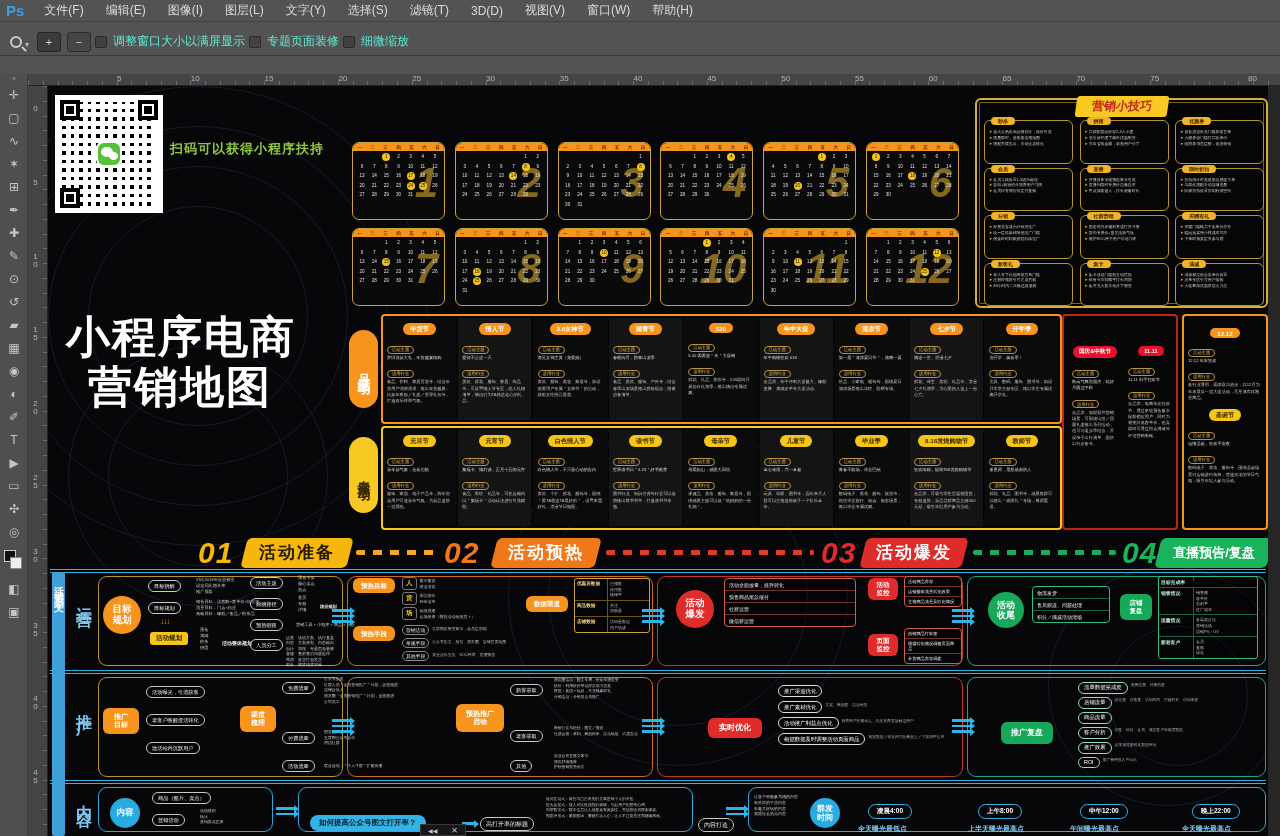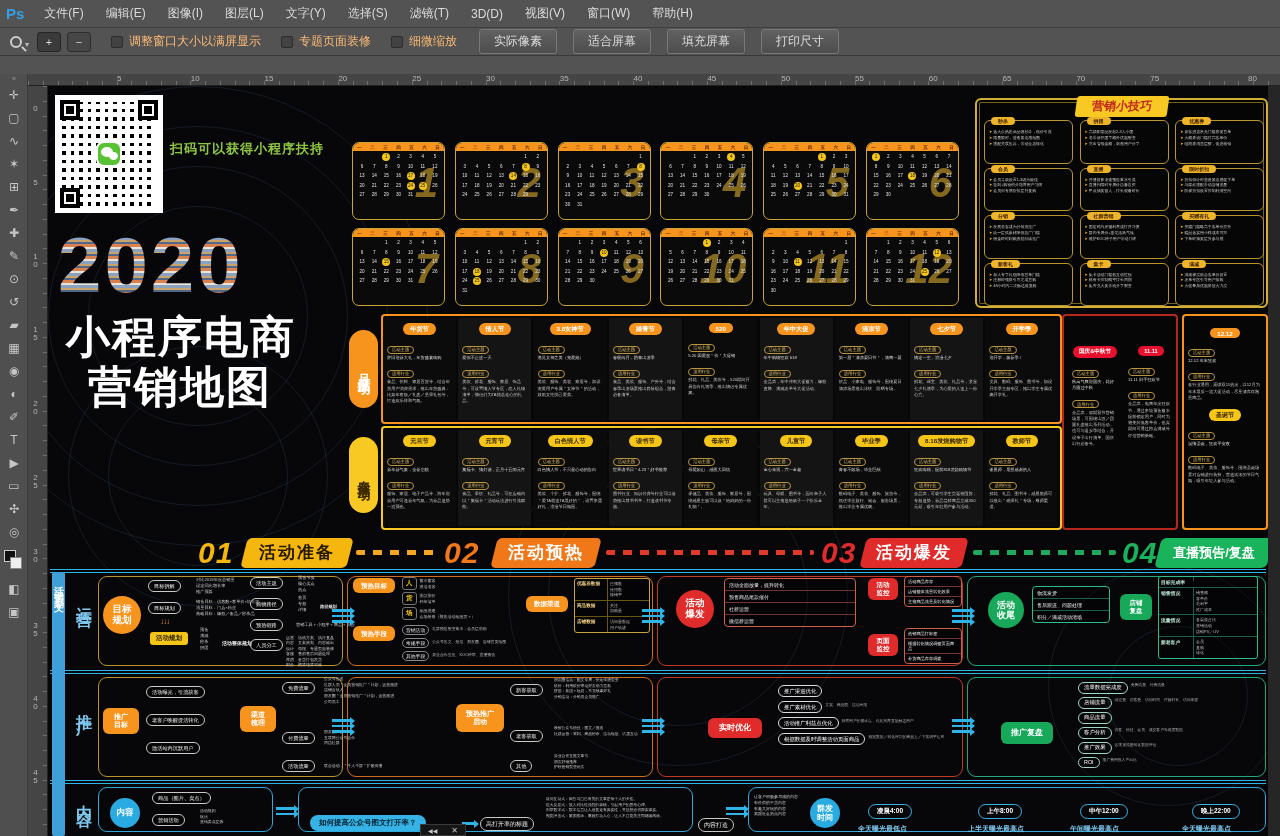--- a/index.html
+++ b/index.html
@@ -1,28 +1,28 @@
 <!DOCTYPE html>
 <html><head>
 <meta charset="utf-8">
 <style>
 *{margin:0;padding:0;box-sizing:border-box}
 body{background:#1d1d1d;font-family:"Liberation Sans","DejaVu Sans",sans-serif}
 #app{position:relative;width:1280px;height:836px;overflow:hidden;background:#535353}
 
-#menubar{position:absolute;left:0;top:0;width:1280px;height:28px;background:#535353;border-bottom:1px solid #404040;display:flex;align-items:center}
+#menubar{position:absolute;left:0;top:0;width:1280px;height:22px;background:#535353;border-bottom:1px solid #404040;display:flex;align-items:center}
 .pslogo{color:#35a0e8;font-weight:bold;font-size:15px;letter-spacing:0;margin:0 9px 0 6px}
 .mi{font-size:12px;color:#dadada;padding:0 11px;white-space:nowrap}
 #optionsbar{position:absolute;left:0;top:28px;width:1280px;height:28px;background:#535353;border-bottom:1px solid #393939;display:flex;align-items:center}
 .mag{position:relative;width:12px;height:12px;border:2px solid #cfcfcf;border-radius:50%;margin-left:10px}
 .mag::after{content:"";position:absolute;left:9px;top:10px;width:6px;height:2px;background:#cfcfcf;transform:rotate(45deg)}
 .caret{color:#bbb;font-size:8px;margin:6px 2px 0 3px}
 .zbtn{width:24px;height:20px;margin-left:6px;background:#464646;border:1px solid #2e2e2e;border-radius:3px;color:#d5d5d5;font-size:11px;text-align:center;line-height:18px}
 .zbtn.on{background:#3b3b3b;border-color:#262626}
-.optcheck{display:flex;align-items:center;margin-left:20px;font-size:12px;color:#fdba74;white-space:nowrap}
+.optcheck{display:flex;align-items:center;margin-left:4px;font-size:12px;color:#5eead4;white-space:nowrap}
 .cb{width:12px;height:12px;background:#424242;border:1px solid #2b2b2b;margin-right:6px;border-radius:2px}
 .optbtn{margin-left:16px;padding:3px 14px;font-size:12px;color:#dcdcdc;background:linear-gradient(#616161,#4d4d4d);border:1px solid #787878;border-radius:3px;white-space:nowrap}
 #tabbar{position:absolute;left:0;top:56px;width:1280px;height:18px;background:#393939}
 #tab{position:absolute;left:40px;top:0;height:18px;background:#4f4f4f;color:#cfcfcf;font-size:11px;line-height:18px;padding:0 8px;border-right:1px solid #2b2b2b;border-left:1px solid #2b2b2b}
 #tab .x{color:#bdbdbd;margin-left:10px;font-size:11px}
 #toolbar{position:absolute;left:0;top:74px;width:28px;height:762px;background:#4f4f4f;border-right:1px solid #3c3c3c}
 .tb-top{height:10px;color:#9a9a9a;font-size:7px;text-align:center;line-height:10px;letter-spacing:-1px}
 .tool{width:28px;height:23px;line-height:23px;text-align:center;color:#c6c6c6;font-size:12px}
 .swatches{position:relative;width:28px;height:30px;margin-top:4px}
 .swB{position:absolute;left:4px;top:2px;width:12px;height:12px;background:#111;border:1px solid #ccc}
@@ -169,26 +169,20 @@
         </div>
         <div class="optcheck">
           <span class="cb"></span>
           <span>专题页面装修</span>
         </div>
         <div class="optcheck">
           <span class="cb"></span>
           <span>细微缩放</span>
         </div>
       </span>
-    <span id="optbtns" style="display:flex;margin-left:6px">
-        <span class="optbtn">实际像素</span>
-        <span class="optbtn">适合屏幕</span>
-        <span class="optbtn">填充屏幕</span>
-        <span class="optbtn">打印尺寸</span>
-      </span>
   </div>
 
 
   <div id="toolbar">
       <div class="tb-top">»</div>
       <div class="tool">✛</div>
       <div class="tool">▢</div>
       <div class="tool">∿</div>
       <div class="tool">✶</div>
       <div class="tool">⊞</div>
@@ -262,21 +256,20 @@
     <div class="rip" style="left:1060px;top:540px;width:140px;height:140px"></div>
 
     <div id="qr">
       <div class="pat"></div>
       <div class="fder" style="left:5px;top:5px"></div>
       <div class="fder" style="right:5px;top:5px"></div>
       <div class="fder" style="left:5px;bottom:5px"></div>
       <div id="wx"></div>
     </div>
     <div id="scantext">扫码可以获得小程序扶持</div>
-    <div id="y2020">2020</div>
     <div id="t2">营销地图</div>
     <div id="t1">小程序电商</div>
 
     <div id="calendars">
         <div class="cal" style="left: 304px; top: 56px;">
           <div class="hd">
             <span>一</span>
             <span>二</span>
             <span>三</span>
             <span>四</span>

